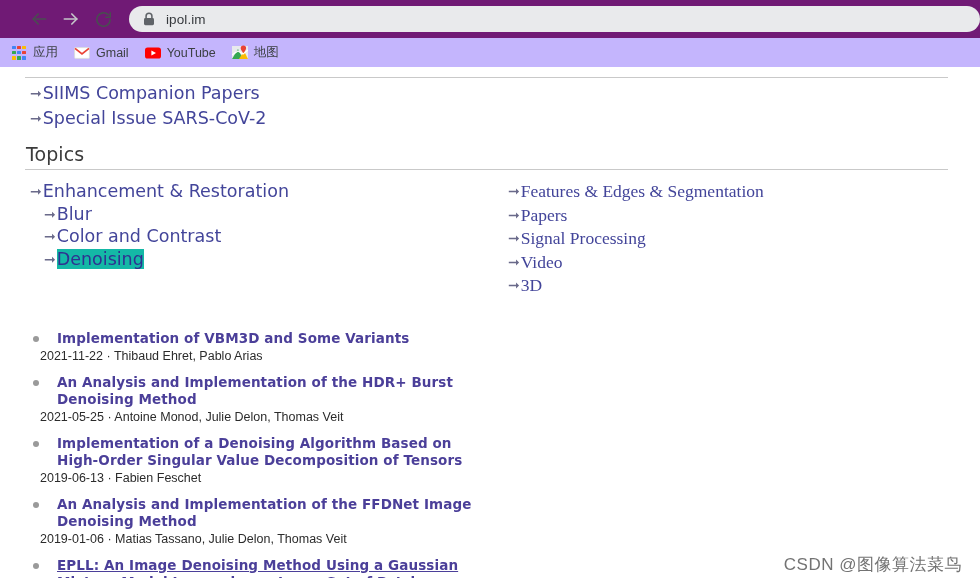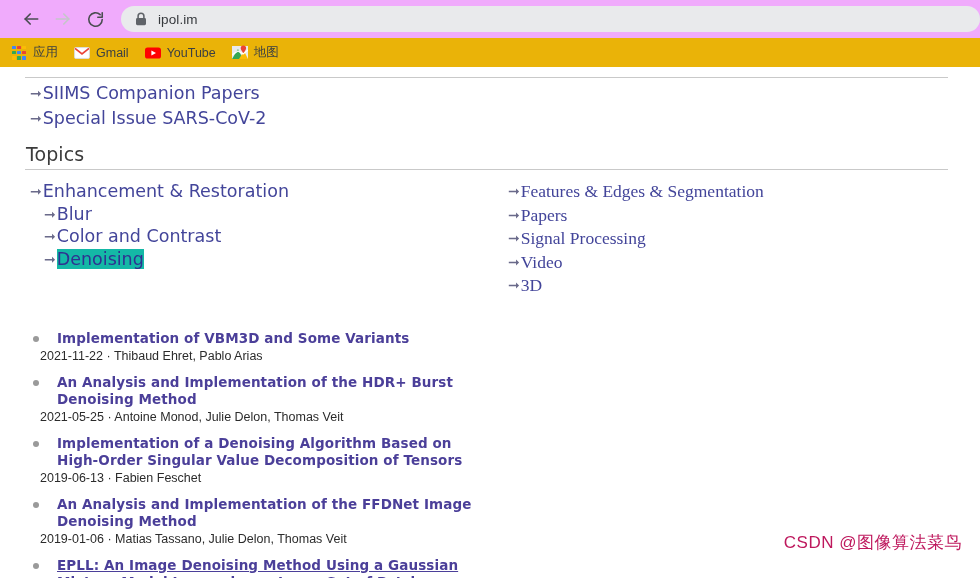--- a/index.html
+++ b/index.html
@@ -11,24 +11,24 @@
     width: 980px;
     height: 578px;
     overflow: hidden;
     font-family: "Liberation Sans", "DejaVu Sans", sans-serif;
     position: relative;
   }
 
   
   .browser-toolbar {
     height: 38px;
-    background: #f0abfc;
-    display: flex;
-    align-items: center;
-    padding: 0 0 0 16px;
+    background: #701a75;
+    display: flex;
+    align-items: center;
+    padding: 0 0 0 24px;
     box-sizing: border-box;
   }
   .nav-btn {
     width: 30px;
     height: 30px;
     display: flex;
     align-items: center;
     justify-content: center;
     border-radius: 50%;
     flex: 0 0 auto;
@@ -55,21 +55,21 @@
   }
   .omnibox-url {
     font-size: 13.5px;
     color: #36393d;
     letter-spacing: .1px;
     white-space: nowrap;
   }
 
   .bookmarks-bar {
     height: 29px;
-    background: #eab308;
+    background: #c4b5fd;
     display: flex;
     align-items: center;
     padding-left: 11px;
     box-sizing: border-box;
   }
   .bm-item {
     display: flex;
     align-items: center;
     margin-right: 16px;
     height: 22px;
@@ -209,23 +209,23 @@
     font-size: 12.5px;
     color: #2b2b2b;
     line-height: 18px;
     font-family: "Liberation Sans", "DejaVu Sans", sans-serif;
     white-space: nowrap;
   }
 
   .watermark {
     position: absolute;
     right: 18px;
-    bottom: 24px;
+    bottom: 2px;
     font-size: 17px;
-    color: #be185d;
+    color: #737373;
     letter-spacing: .5px;
     white-space: nowrap;
     font-family: "Liberation Sans", "DejaVu Sans", sans-serif;
   }
 </style>
 </head>
 <body>
 
 <div class="browser-toolbar">
 

